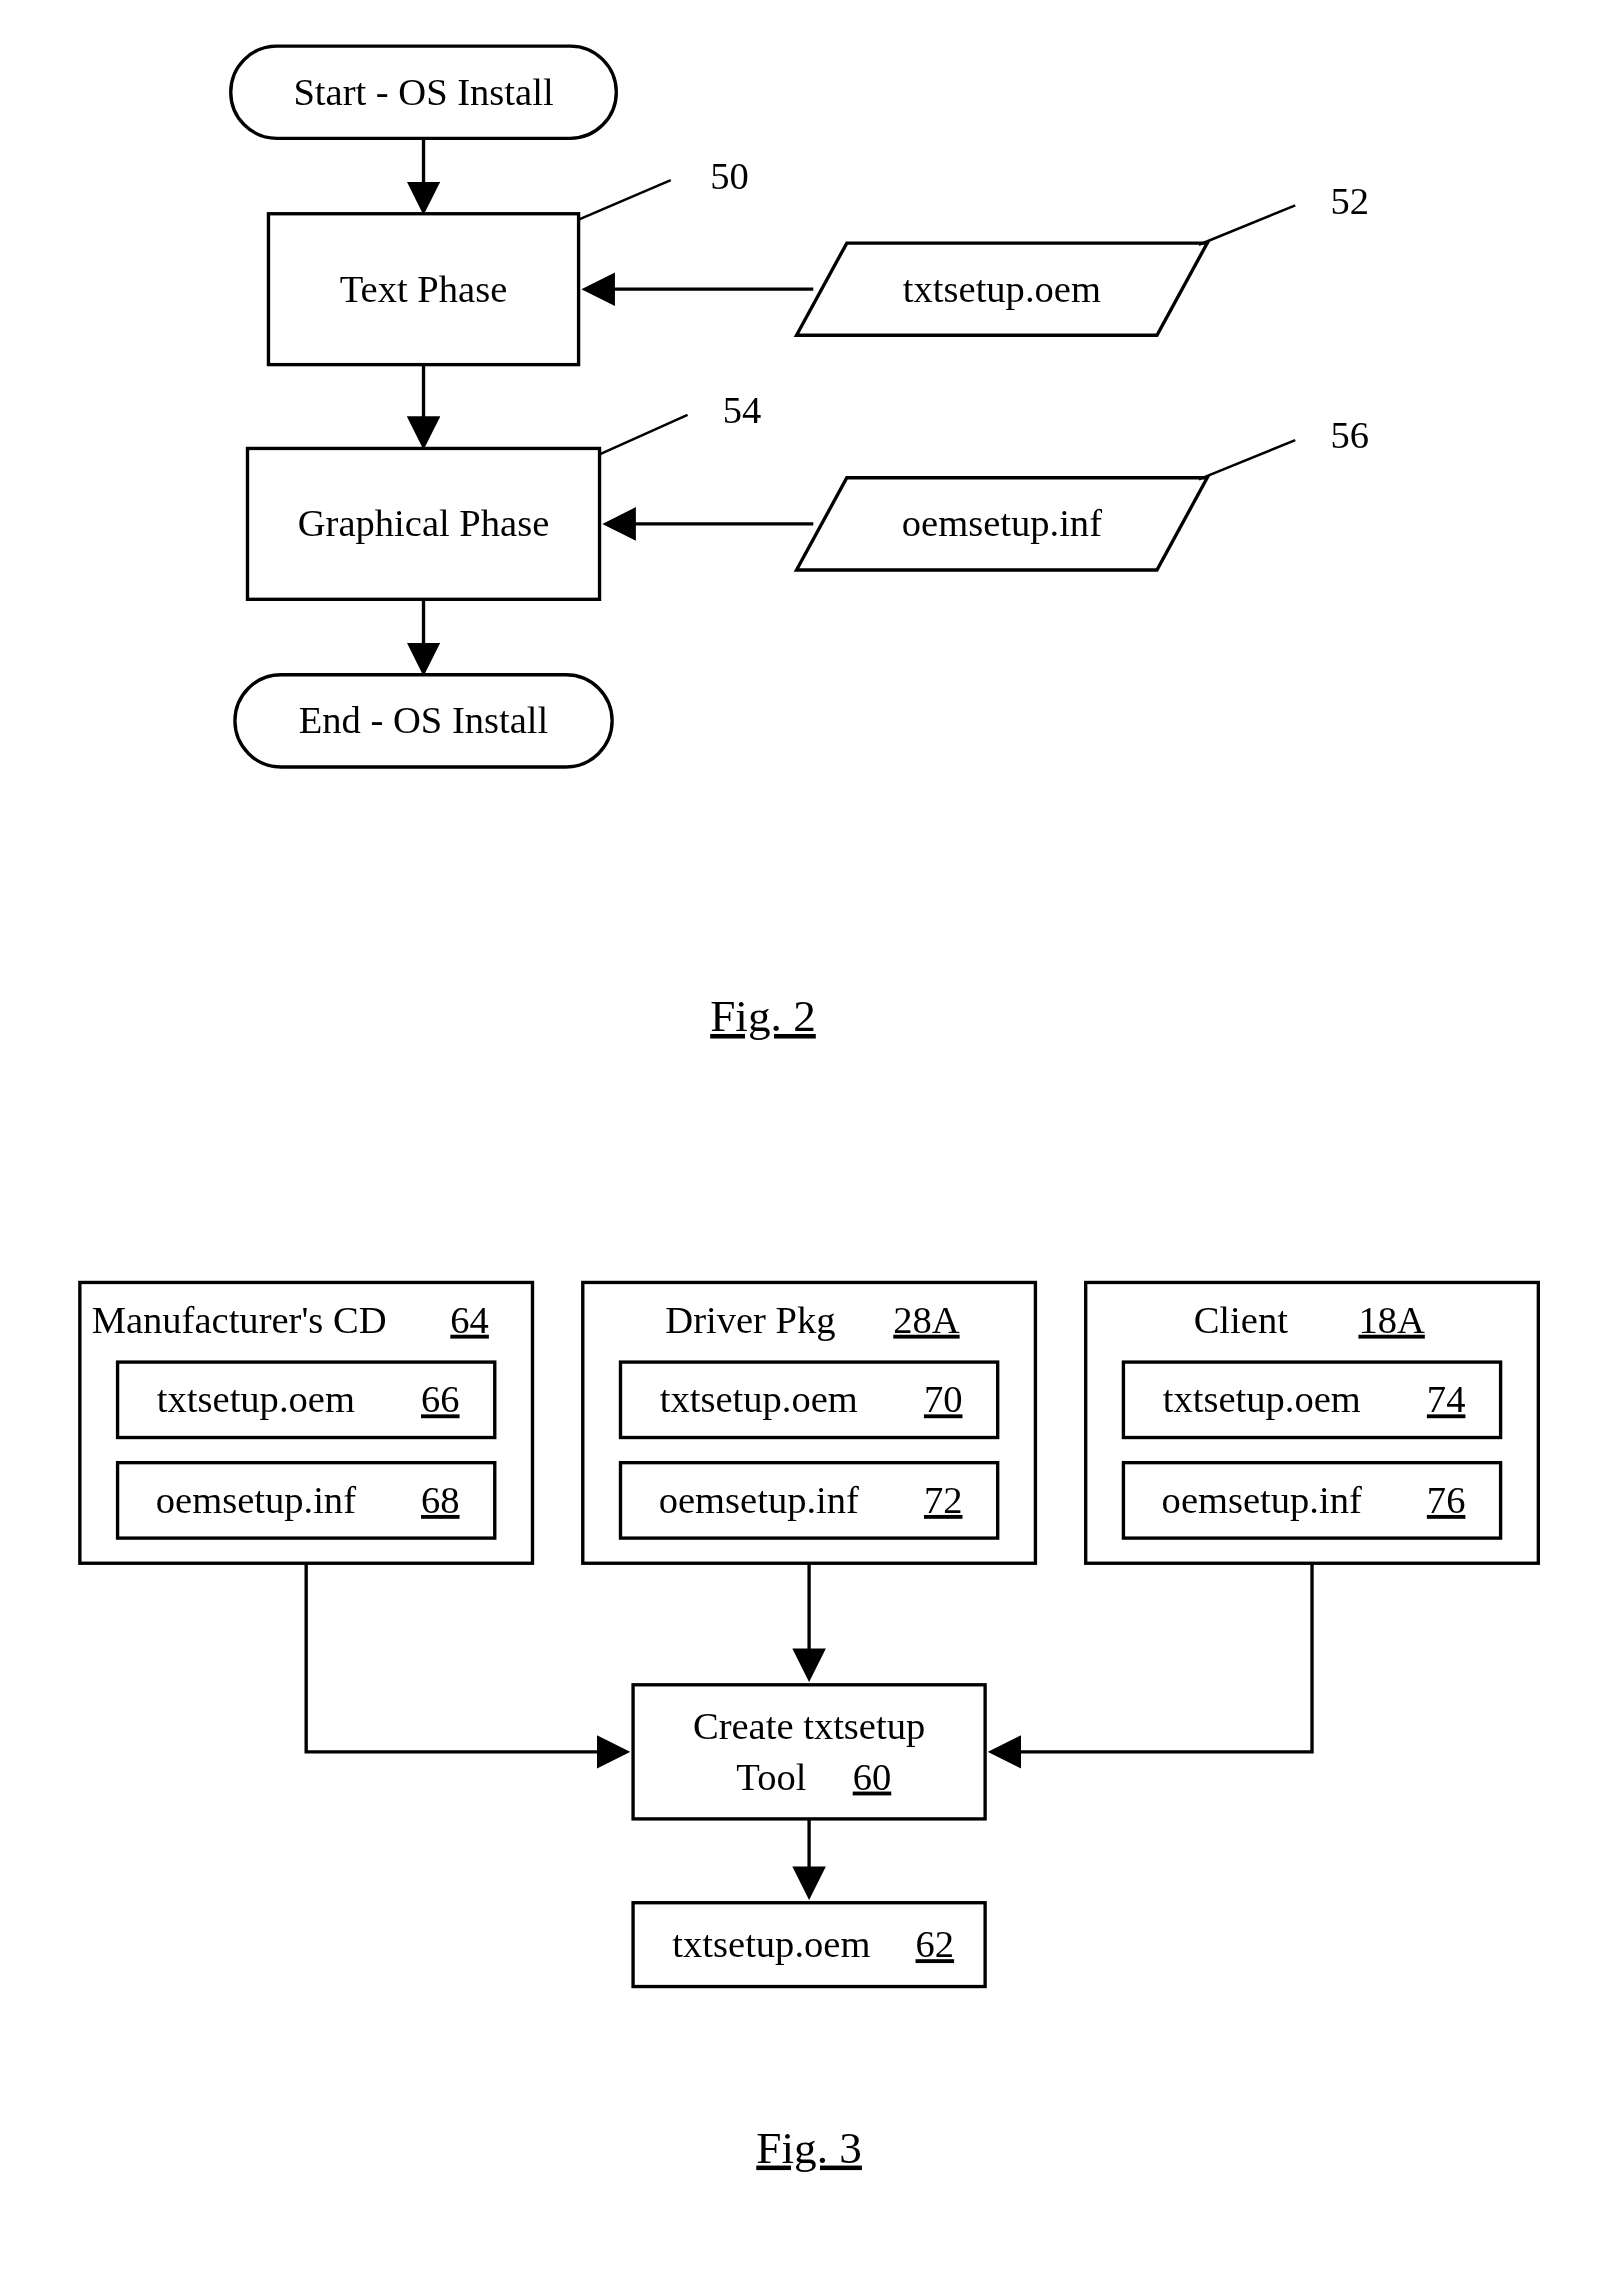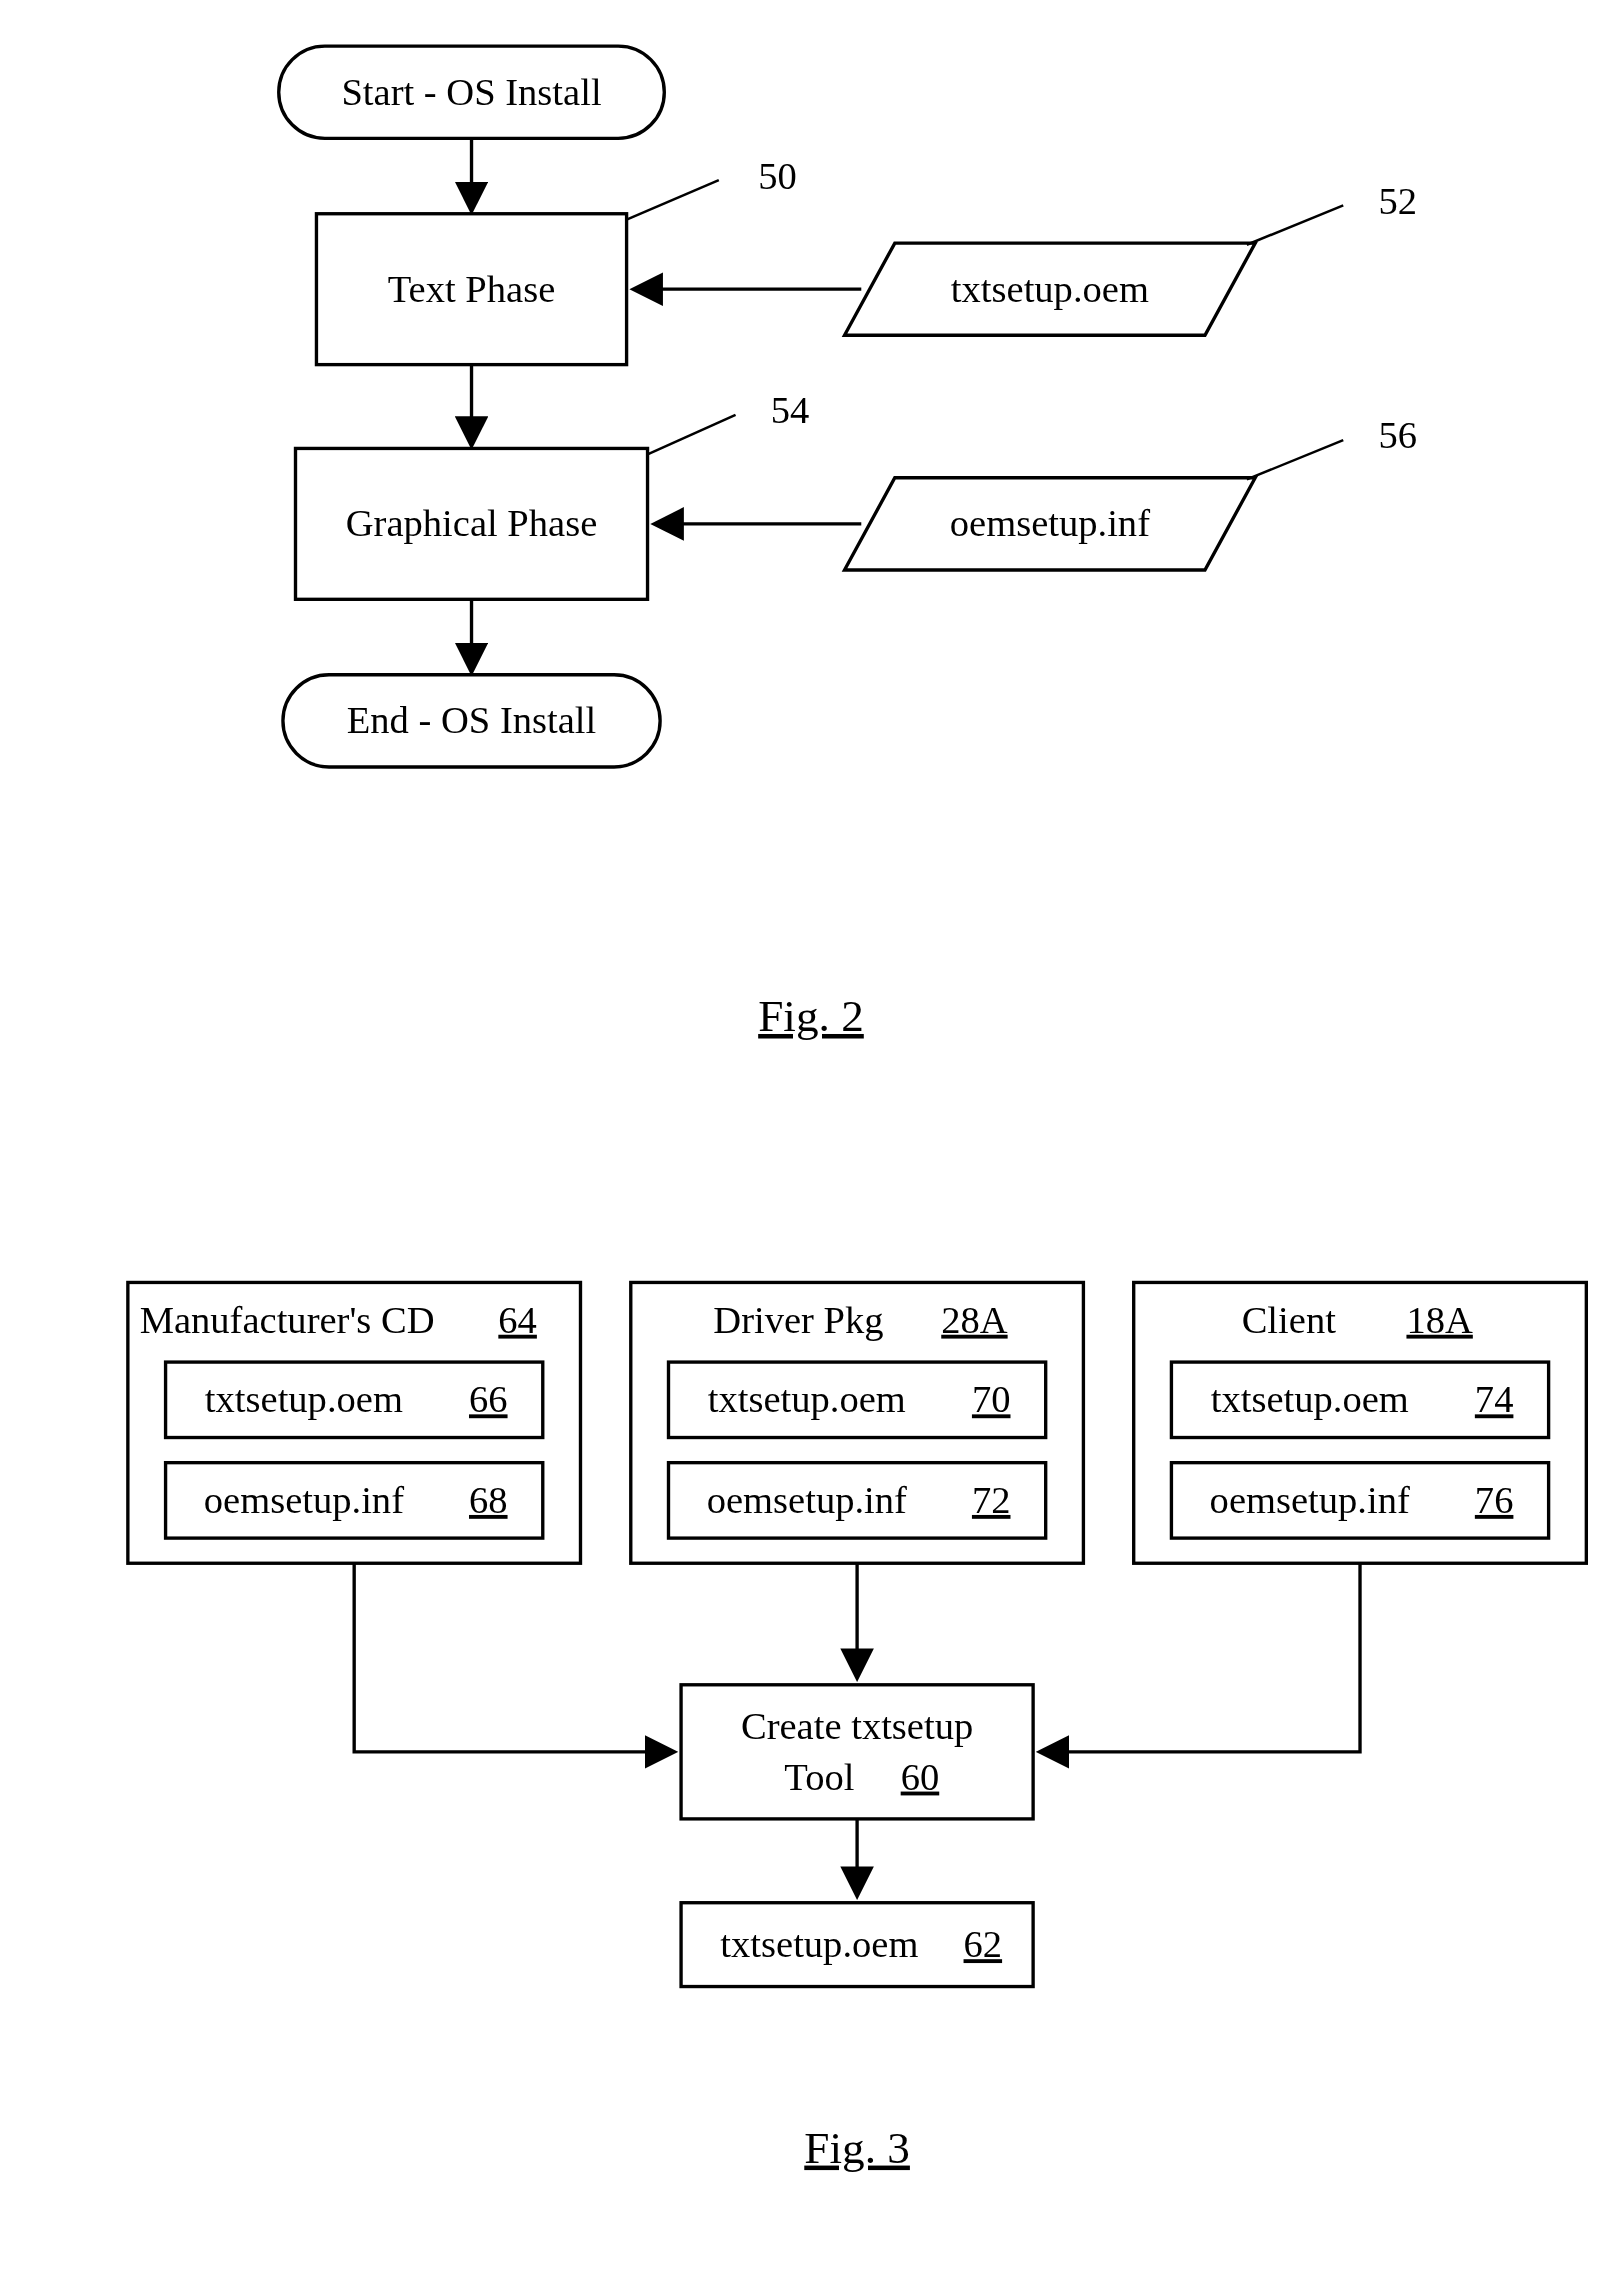--- a/index.html
+++ b/index.html
@@ -1,16 +1,16 @@
 <!DOCTYPE html>
 <html style="font-size:13.4px"><head>
 <meta charset="utf-8">
 <style>
   html,body{margin:0;padding:0;background:#fff;font-family:"Times New Roman",serif;color:#000;}
-  .page{width:1440px;height:2295px;position:relative;margin-left:48px;}
+  .page{width:1440px;height:2295px;position:relative;}
   svg{position:absolute;left:0;top:0;}
   text{font-family:"Times New Roman",serif;fill:#000;}
   .cap{font-size:54px;}
   .lbl{font-size:46px;}
 </style>
 </head>
 <body>
 <div class="page">
 
 <svg width="1614" height="2295" viewBox="0 0 1925 2738">

